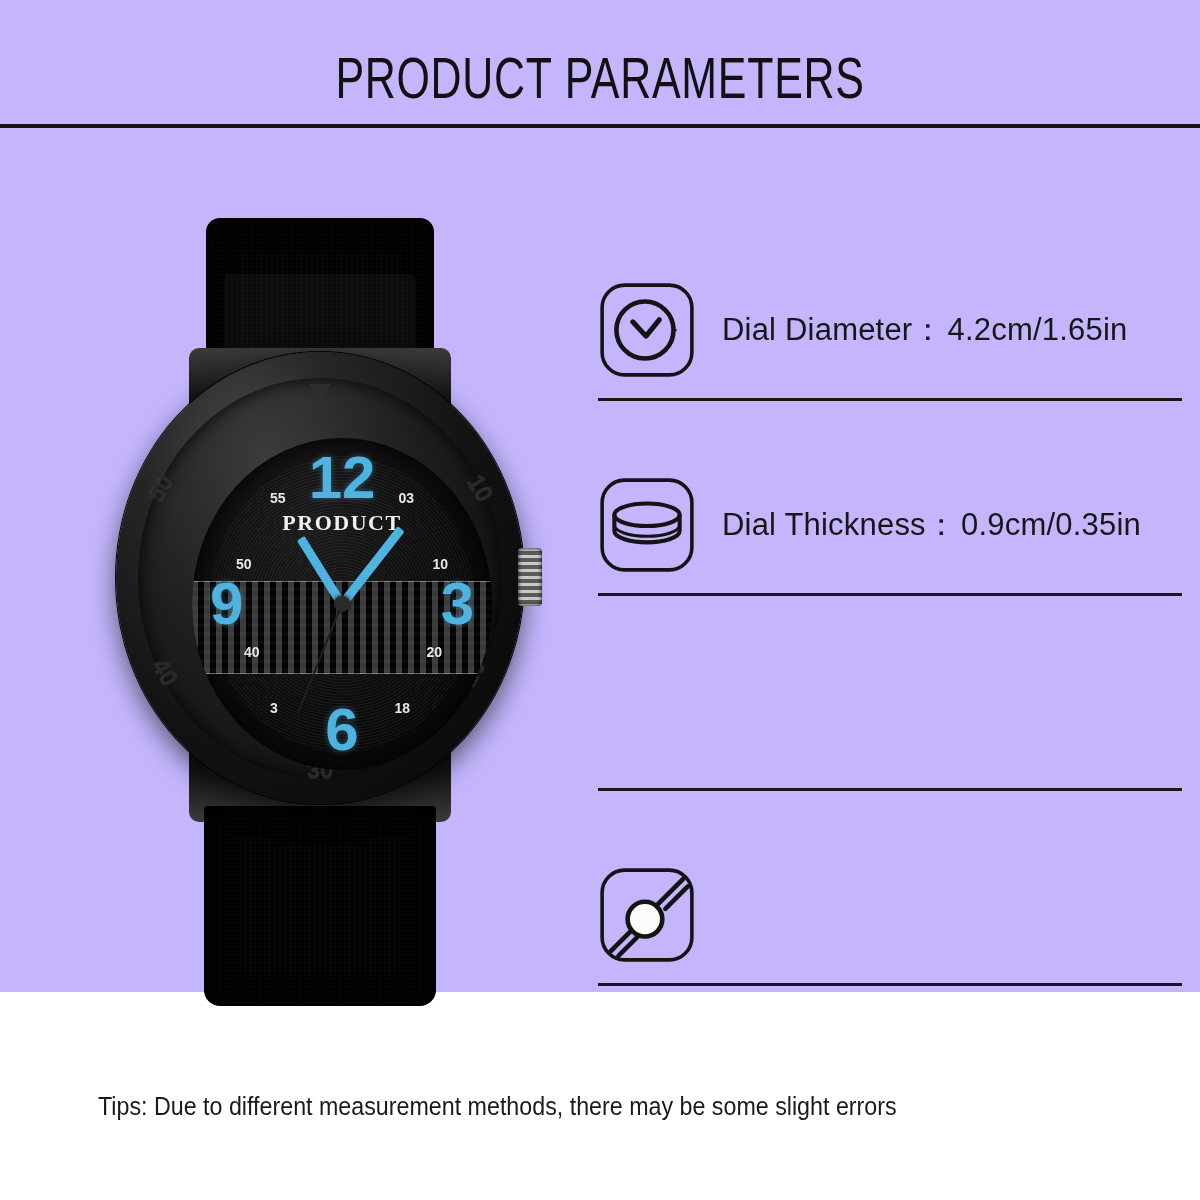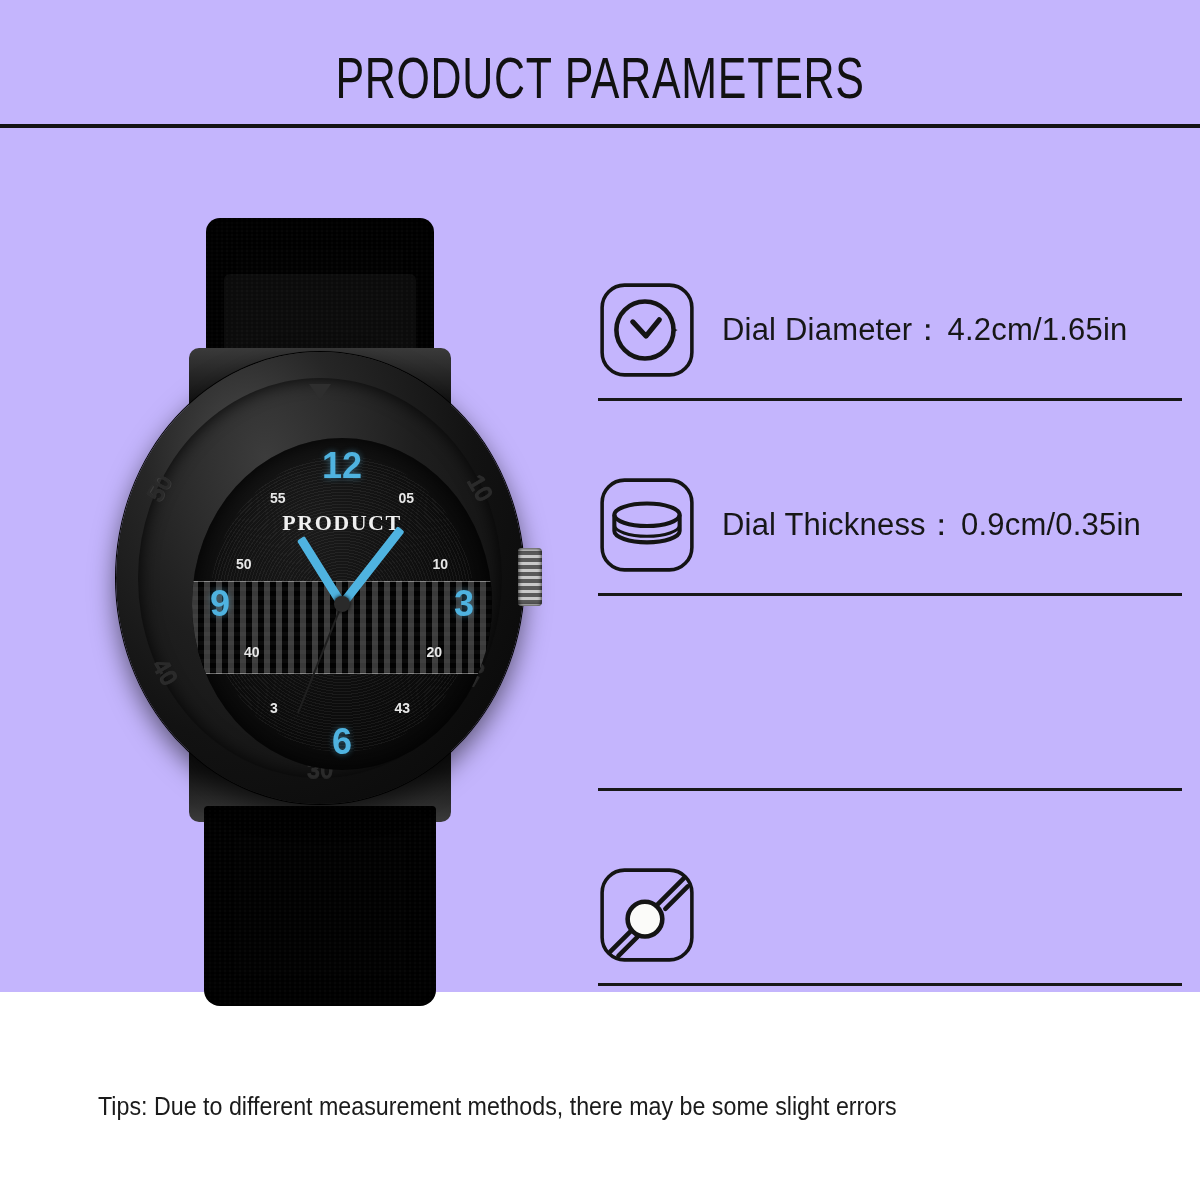--- a/index.html
+++ b/index.html
@@ -210,21 +210,21 @@
         rgba(255,255,255,.22) 0px, rgba(255,255,255,.22) 6px,
         transparent 6px, transparent 12px),
       repeating-linear-gradient(180deg,
         rgba(0,0,0,.8) 0px, rgba(0,0,0,.8) 5px,
         transparent 5px, transparent 9px);
   }
 
   .hour-num {
     position: absolute;
     color: #4fb3e0;
-    font-size: 36px;
+    font-size: 60px;
     font-weight: 700;
     font-family: "Liberation Sans", sans-serif;
     line-height: 1;
     text-shadow: 0 0 6px rgba(79,179,224,.45);
   }
   #num-12 { left: 50%; top: 10px;  transform: translateX(-50%); }
   #num-3  { right: 18px; top: 50%; transform: translateY(-50%); }
   #num-6  { left: 50%; bottom: 10px; transform: translateX(-50%); }
   #num-9  { left: 18px; top: 50%;  transform: translateY(-50%); }
 
@@ -390,25 +390,25 @@
           <div id="dial-texture"></div>
           <div id="dial-band"></div>
 
           <div id="brand">PRODUCT</div>
 
           <div class="hour-num" id="num-12">12</div>
           <div class="hour-num" id="num-3">3</div>
           <div class="hour-num" id="num-6">6</div>
           <div class="hour-num" id="num-9">9</div>
 
-          <div class="min-num" id="mn-05">05</div>
+          <div class="min-num" id="mn-05">03</div>
           <div class="min-num" id="mn-10">10</div>
           <div class="min-num" id="mn-15">3</div>
           <div class="min-num" id="mn-20">20</div>
-          <div class="min-num" id="mn-25">43</div>
+          <div class="min-num" id="mn-25">18</div>
           <div class="min-num" id="mn-40">40</div>
           <div class="min-num" id="mn-50">50</div>
           <div class="min-num" id="mn-55">55</div>
 
           <div class="hand" id="hand-hour"></div>
           <div class="hand" id="hand-minute"></div>
           <div class="hand" id="hand-second"></div>
           <div id="hand-cap"></div>
         </div>
       </div>

